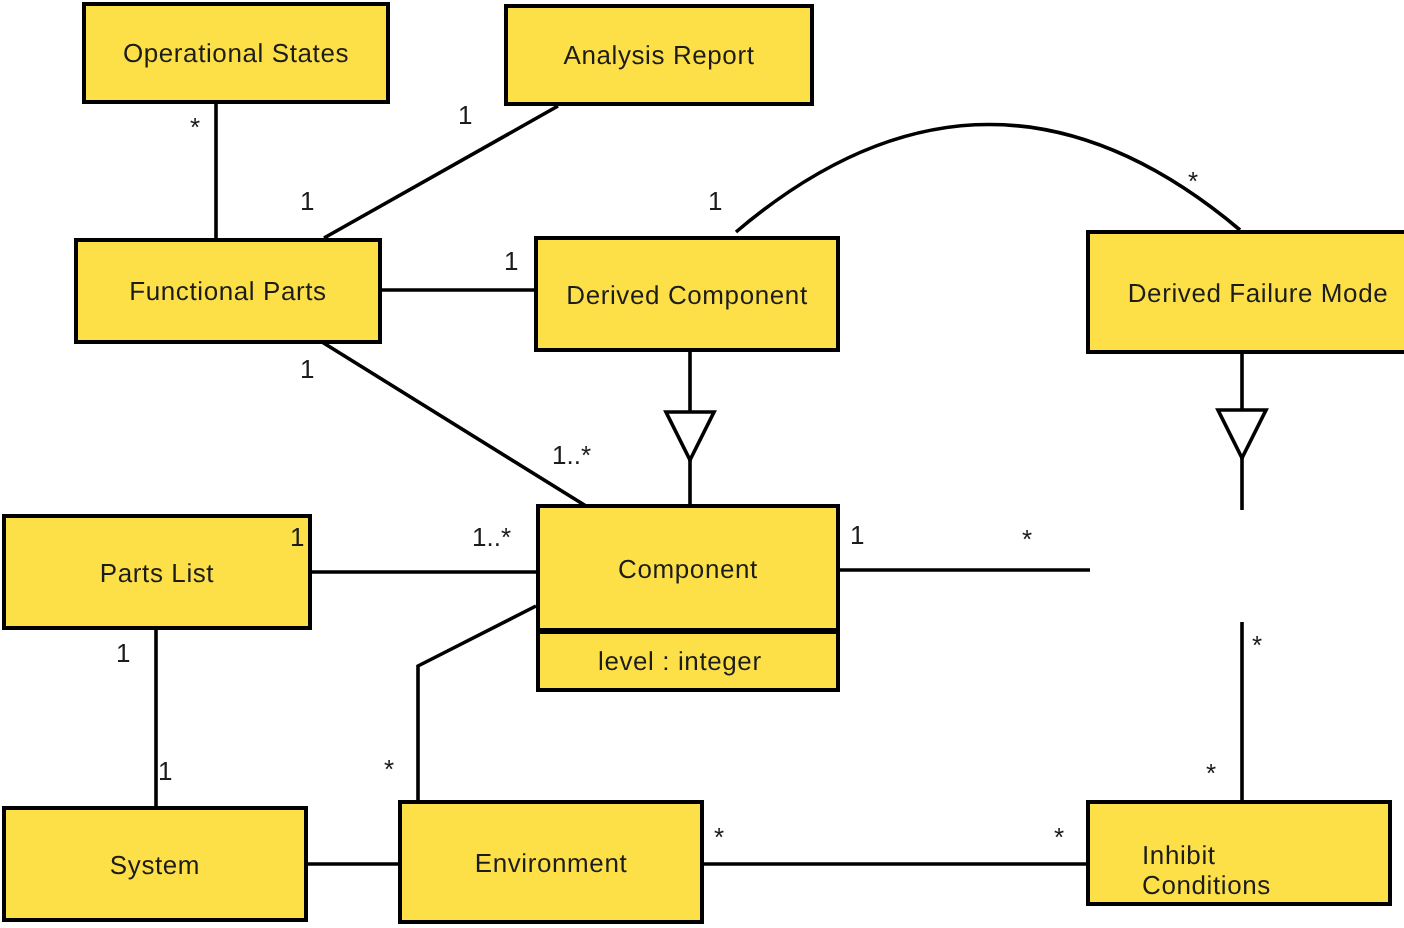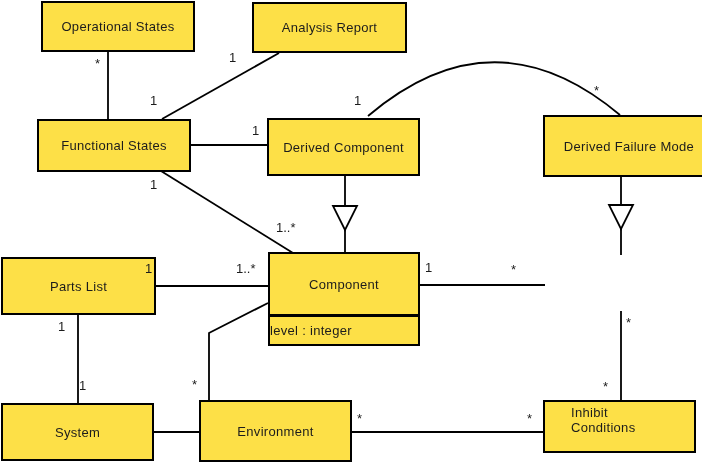--- a/index.html
+++ b/index.html
@@ -31,30 +31,30 @@
     align-items: center;
     justify-content: center;
     font-size: 13px;
     letter-spacing: 0.3px;
     text-align: center;
   }
   .cls-name.left-align {
     justify-content: flex-start;
     align-items: flex-start;
     text-align: left;
-    padding: 3px 6px 0 26px;
+    padding: 18px 6px 0 26px;
     line-height: 15px;
     white-space: pre-line;
   }
   .cls-attrs {
     border-top: 3px solid #000000;
     height: 27px;
     display: flex;
     align-items: center;
-    padding-left: 0;
+    padding-left: 29px;
     font-size: 13px;
     letter-spacing: 0.3px;
   }
   .mult {
     position: absolute;
     font-size: 13px;
     line-height: 13px;
     color: #1c1c1c;
     white-space: nowrap;
   }
@@ -100,21 +100,21 @@
 
   <div class="cls" style="left:41px; top:1px; width:154px; height:51px">
     <div class="cls-name">Operational States</div>
   </div>
 
   <div class="cls" style="left:252px; top:2px; width:155px; height:51px">
     <div class="cls-name">Analysis Report</div>
   </div>
 
   <div class="cls" style="left:37px; top:119px; width:154px; height:53px">
-    <div class="cls-name">Functional States</div>
+    <div class="cls-name">Functional Parts</div>
   </div>
 
   <div class="cls" style="left:267px; top:118px; width:153px; height:58px">
     <div class="cls-name">Derived Component</div>
   </div>
 
   <div class="cls" style="left:543px; top:115px; width:172px; height:62px">
     <div class="cls-name">Derived Failure Mode</div>
   </div>
 

